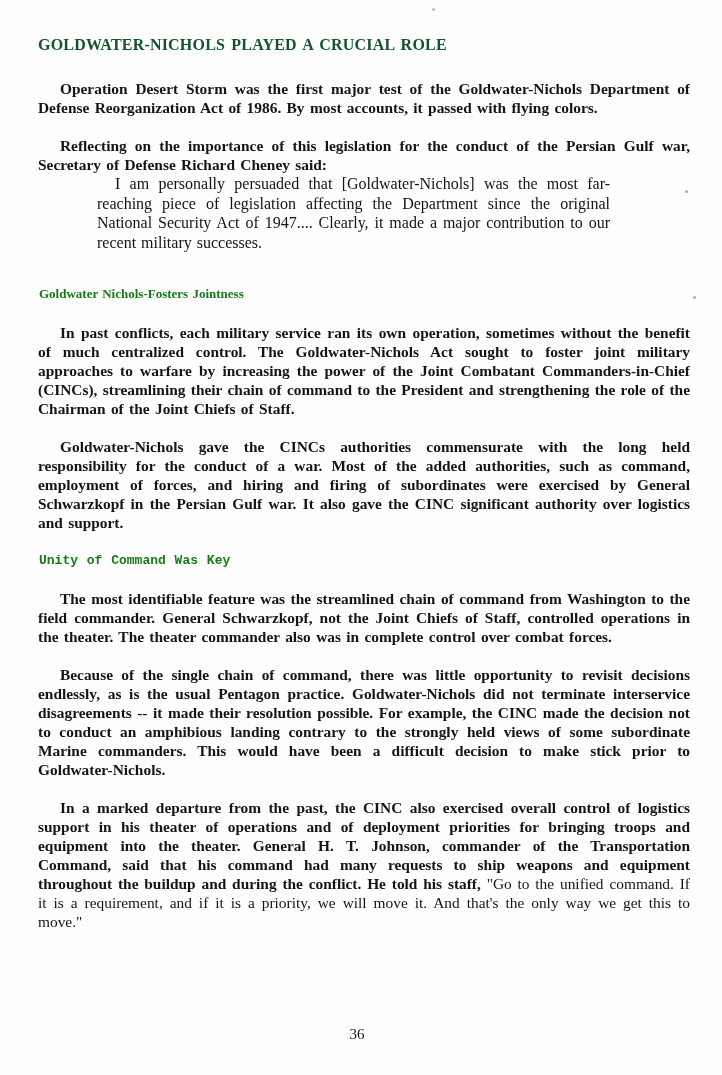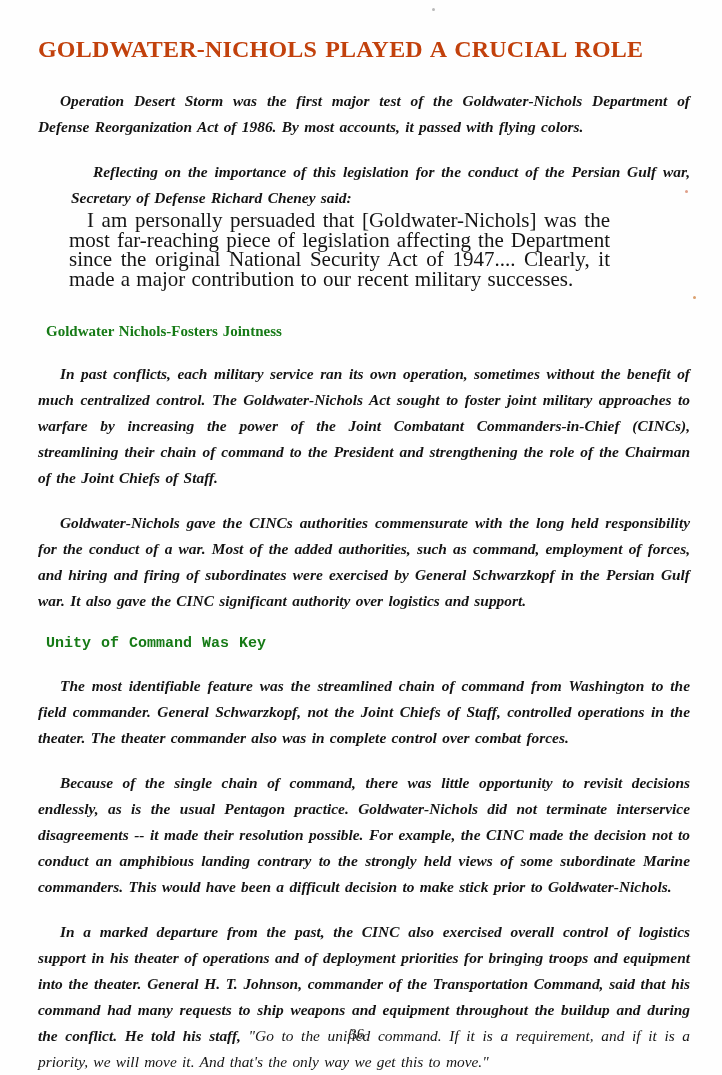--- a/index.html
+++ b/index.html
@@ -11,47 +11,46 @@
     background: #fefefe;
     overflow: hidden;
     font-family: "Liberation Serif", "DejaVu Serif", serif;
     color: #141414;
   }
   .content {
     padding: 36px 32px 0 38px;
   }
   .doc-title {
     margin: 0 0 25px 0;
-    font-size: 24px;
+    font-size: 16px;
     font-weight: bold;
     letter-spacing: 0.2px;
-    color: #c2410c;
+    color: #14532d;
     word-spacing: 2px;
   }
   .section-heading {
-    margin: 0 0 21px 8px;
-    font-size: 15px;
+    margin: 0 0 21px 1px;
+    font-size: 13px;
     font-weight: bold;
     color: #167a16;
     word-spacing: 1px;
   }
   .h-gap { margin-top: 21px; font-family: Liberation Mono, monospace; }
   p.body {
     margin: 0 0 19px 0;
     font-size: 15.4px;
-    line-height: 26px;
+    line-height: 19px;
     font-weight: bold;
     text-align: justify;
     text-indent: 22px;
     word-spacing: 1.5px;
-    font-style: italic;
   }
   .block-quote {
-    margin: 0 80px 34px 31px;
-    font-size: 21px;
+    margin: 0 80px 34px 59px;
+    font-size: 16px;
     line-height: 19.5px;
     font-weight: normal;
     text-align: justify;
     text-indent: 18px;
     word-spacing: 1px;
   }
   .quote-tail { font-weight: normal; }
   .page-number {
     position: absolute;
     left: 0;
@@ -73,21 +72,21 @@
 </head>
 <body>
 
 <div class="page">
   <div class="content">
 
     <h1 class="doc-title">GOLDWATER-NICHOLS PLAYED A CRUCIAL ROLE</h1>
 
     <p class="body">Operation Desert Storm was the first major test of the Goldwater-Nichols Department of Defense Reorganization Act of 1986. By most accounts, it passed with flying colors.</p>
 
-    <p class="body" style="margin-bottom:0;margin-left:33px;">Reflecting on the importance of this legislation for the conduct of the Persian Gulf war, Secretary of Defense Richard Cheney said:</p>
+    <p class="body" style="margin-bottom:0;">Reflecting on the importance of this legislation for the conduct of the Persian Gulf war, Secretary of Defense Richard Cheney said:</p>
 
     <div class="block-quote">I am personally persuaded that [Goldwater-Nichols] was the most far-reaching piece of legislation affecting the Department since the original National Security Act of 1947.... Clearly, it made a major contribution to our recent military successes.</div>
 
     <h2 class="section-heading">Goldwater Nichols-Fosters Jointness</h2>
 
     <p class="body">In past conflicts, each military service ran its own operation, sometimes without the benefit of much centralized control. The Goldwater-Nichols Act sought to foster joint military approaches to warfare by increasing the power of the Joint Combatant Commanders-in-Chief (CINCs), streamlining their chain of command to the President and strengthening the role of the Chairman of the Joint Chiefs of Staff.</p>
 
     <p class="body">Goldwater-Nichols gave the CINCs authorities commensurate with the long held responsibility for the conduct of a war. Most of the added authorities, such as command, employment of forces, and hiring and firing of subordinates were exercised by General Schwarzkopf in the Persian Gulf war. It also gave the CINC significant authority over logistics and support.</p>
 
     <h2 class="section-heading h-gap">Unity of Command Was Key</h2>

